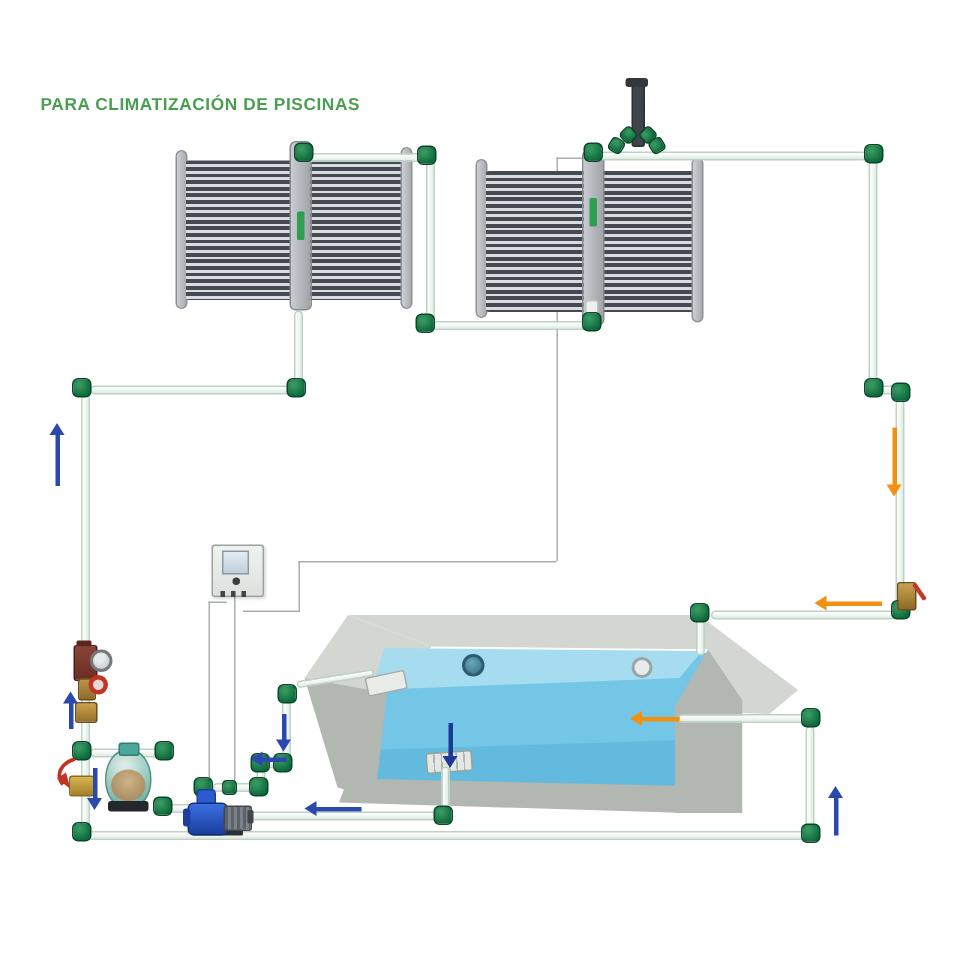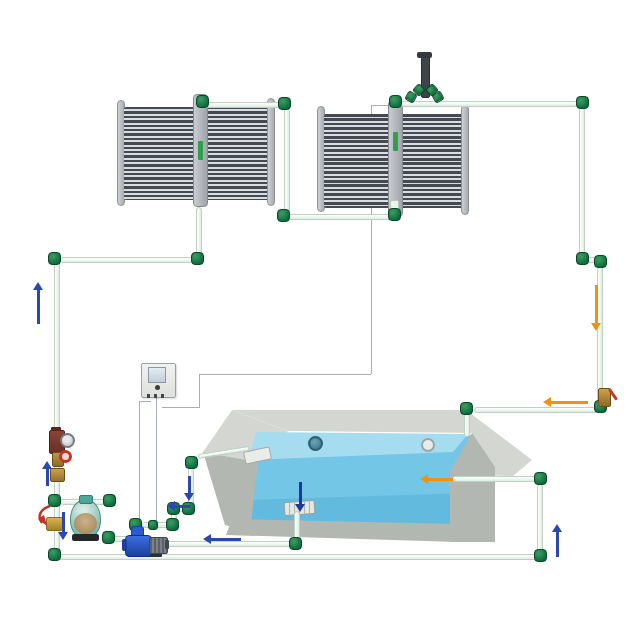--- a/index.html
+++ b/index.html
@@ -45,20 +45,21 @@
             background:linear-gradient(90deg,#c9ccd1,#a0a4a9);border:1px solid #85898e}
   .mlabel{position:absolute;left:4px;width:5px;height:19px;background:#2e9e4f;border-radius:1px}
   
   .pp{position:absolute;left:0;top:0;width:100%;height:100%}
 </style>
 </head>
 <body>
 
 <div class="canvas">
 
+  <div class="title">PARA CLIMATIZACIÓN DE PISCINAS</div>
 
   <div class="wire h" style="left:139px;top:401px;width:12px"></div>
   <div class="wire v" style="left:139px;top:401px;height:121px"></div>
   <div class="wire v" style="left:156px;top:397px;height:124px"></div>
   <div class="wire h" style="left:162px;top:407px;width:38px"></div>
   <div class="wire v" style="left:199px;top:374px;height:34px"></div>
   <div class="wire h" style="left:199px;top:374px;width:172px"></div>
   <div class="wire v" style="left:371px;top:105px;height:269px"></div>
   <div class="wire h" style="left:371px;top:105px;width:21px"></div>
 

